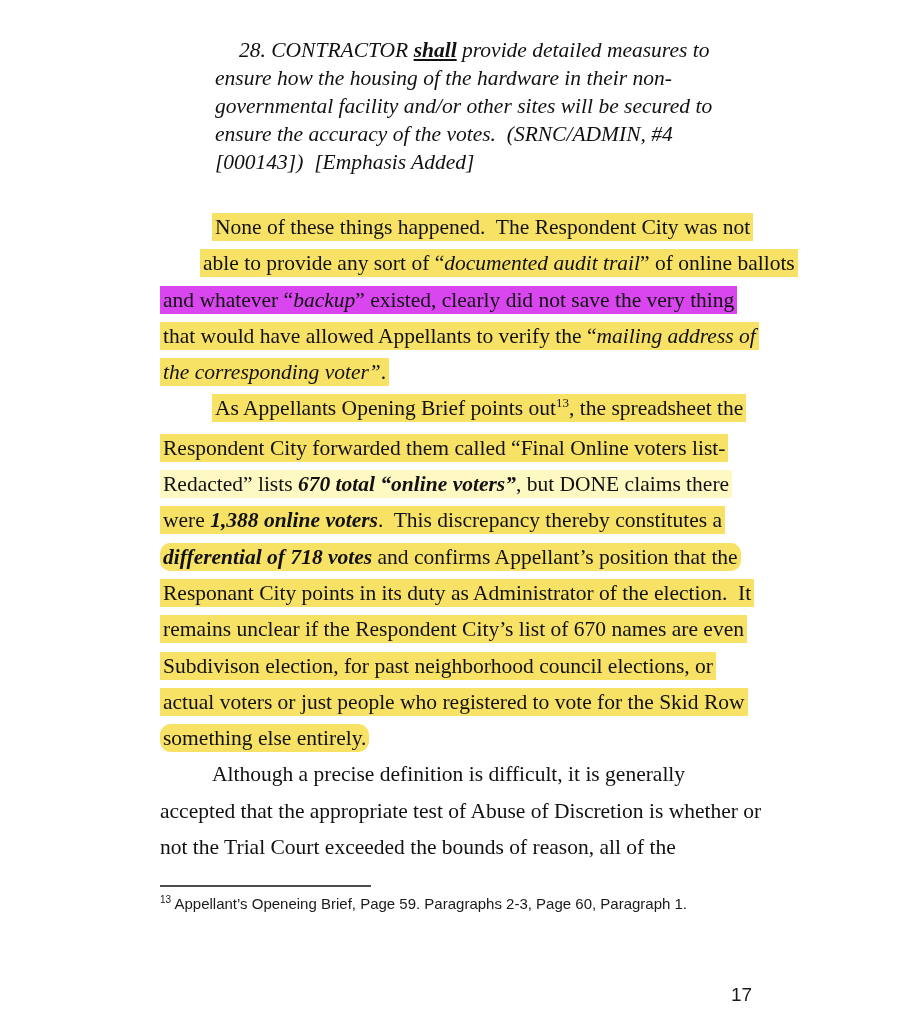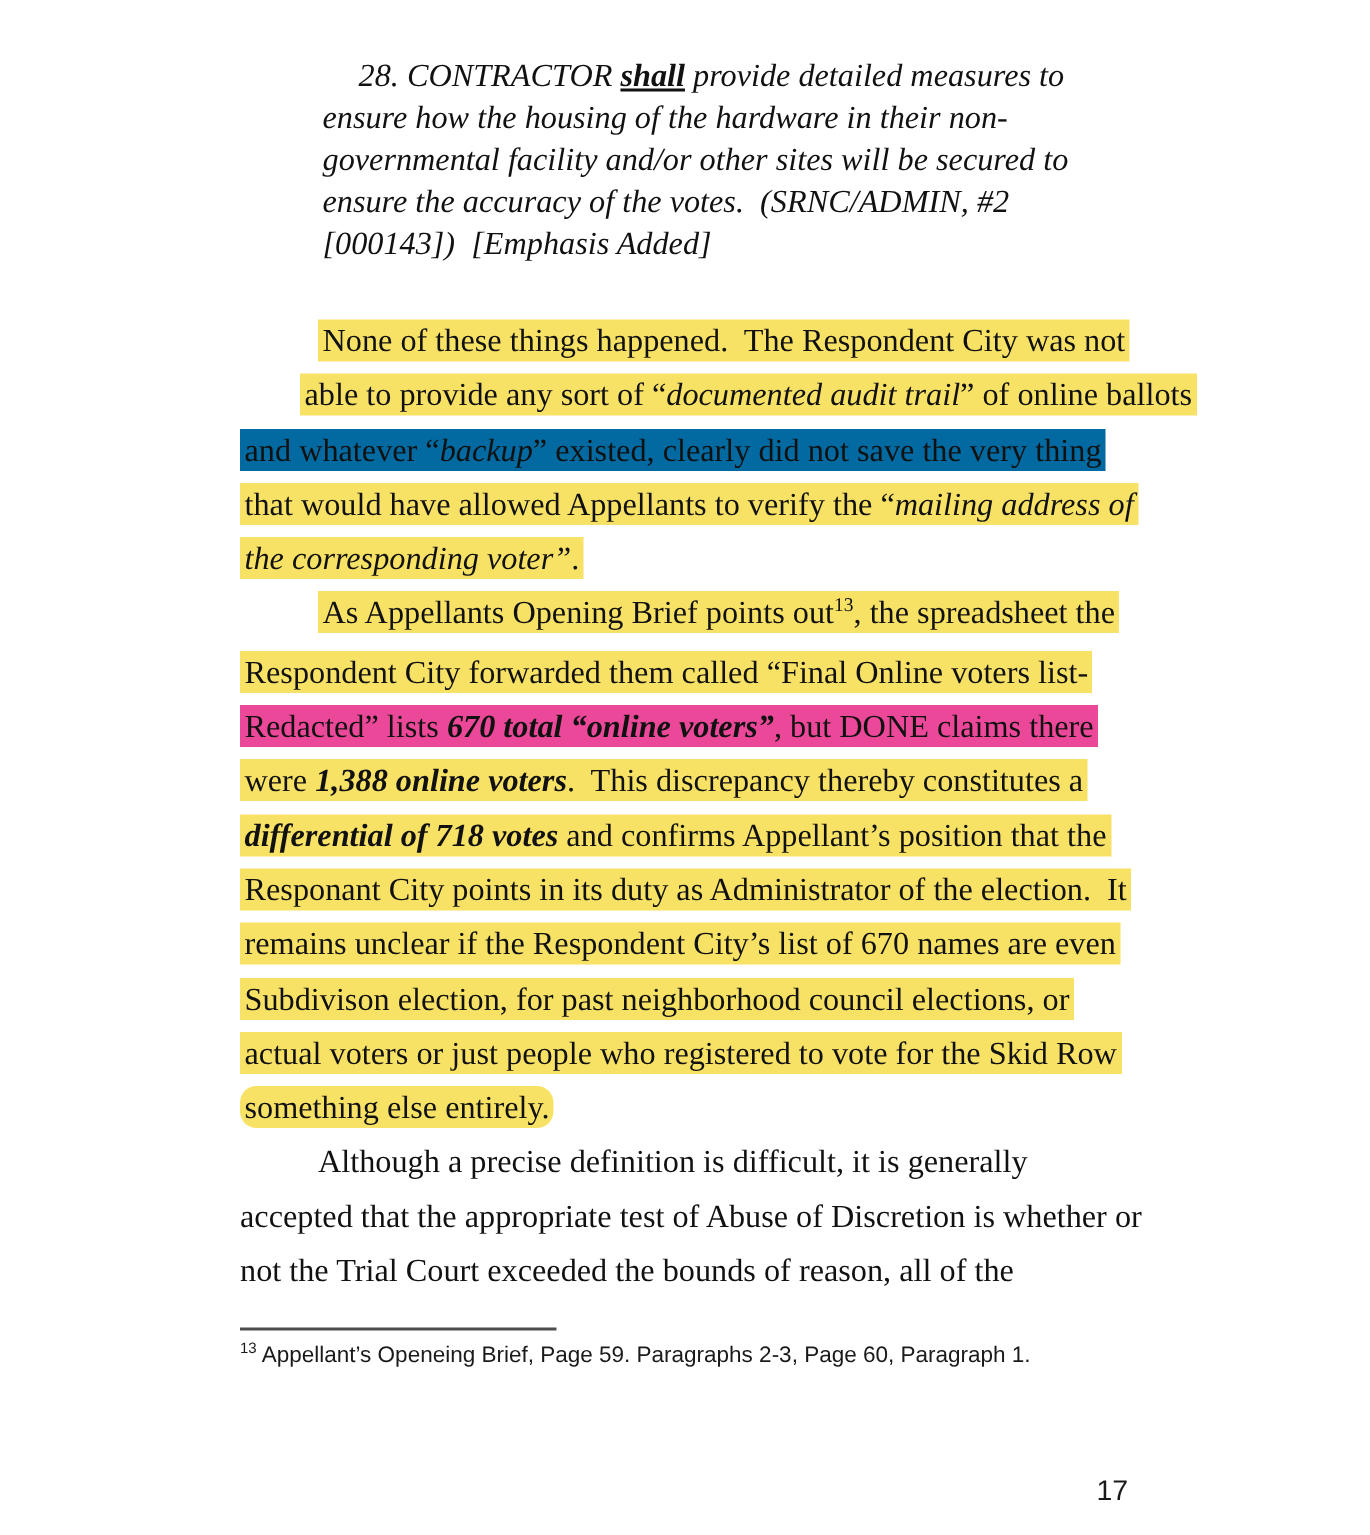--- a/index.html
+++ b/index.html
@@ -64,36 +64,36 @@
   }
 </style>
 </head>
 <body>
 
 <main class="content" id="doc">
     <div class="block block-blockquote">
       <div class="line first"><span class="linetext"><span class="s-plain">28. CONTRACTOR </span><span class="s-bold-underline">shall</span><span class="s-plain"> provide detailed measures to</span></span></div>
       <div class="line"><span class="linetext"><span class="s-plain">ensure how the housing of the hardware in their non-</span></span></div>
       <div class="line"><span class="linetext"><span class="s-plain">governmental facility and/or other sites will be secured to</span></span></div>
-      <div class="line"><span class="linetext"><span class="s-plain">ensure the accuracy of the votes.  (SRNC/ADMIN, #2</span></span></div>
+      <div class="line"><span class="linetext"><span class="s-plain">ensure the accuracy of the votes.  (SRNC/ADMIN, #4</span></span></div>
       <div class="line"><span class="linetext"><span class="s-plain">[000143])  [Emphasis Added]</span></span></div>
     </div>
     <div class="block block-paragraph">
       <div class="line first"><span class="linetext mark" style="background-color: rgb(248, 226, 102);"><span class="s-plain">None of these things happened.  The Respondent City was not</span></span></div>
       <div class="line"><span class="linetext mark" style="background-color: rgb(248, 226, 102); margin-left: 40px;"><span class="s-plain">able to provide any sort of “</span><span class="s-italic">documented audit trail</span><span class="s-plain">” of online ballots</span></span></div>
-      <div class="line"><span class="linetext mark" style="background-color: #0369a1;"><span class="s-plain">and whatever “</span><span class="s-italic">backup</span><span class="s-plain">” existed, clearly did not save the very thing</span></span></div>
+      <div class="line"><span class="linetext mark" style="background-color: #d946ef;"><span class="s-plain">and whatever “</span><span class="s-italic">backup</span><span class="s-plain">” existed, clearly did not save the very thing</span></span></div>
       <div class="line"><span class="linetext mark" style="background-color: rgb(248, 226, 102);"><span class="s-plain">that would have allowed Appellants to verify the “</span><span class="s-italic">mailing address of</span></span></div>
       <div class="line"><span class="linetext mark" style="background-color: rgb(248, 226, 102);"><span class="s-italic">the corresponding voter”</span><span class="s-plain">.</span></span></div>
     </div>
     <div class="block block-paragraph">
       <div class="line first"><span class="linetext mark" style="background-color: rgb(248, 226, 102);"><span class="s-plain">As Appellants Opening Brief points out</span><span class="s-superscript">13</span><span class="s-plain">, the spreadsheet the</span></span></div>
       <div class="line"><span class="linetext mark" style="background-color: rgb(248, 226, 102);"><span class="s-plain">Respondent City forwarded them called “Final Online voters list-</span></span></div>
-      <div class="line"><span class="linetext mark" style="background-color: #ec4899;"><span class="s-plain">Redacted” lists </span><span class="s-bold-italic">670 total “online voters”</span><span class="s-plain">, but DONE claims there</span></span></div>
+      <div class="line"><span class="linetext mark" style="background-color: #fef9c3;"><span class="s-plain">Redacted” lists </span><span class="s-bold-italic">670 total “online voters”</span><span class="s-plain">, but DONE claims there</span></span></div>
       <div class="line"><span class="linetext mark" style="background-color: rgb(248, 226, 102);"><span class="s-plain">were </span><span class="s-bold-italic">1,388 online voters</span><span class="s-plain">.  This discrepancy thereby constitutes a</span></span></div>
-      <div class="line"><span class="linetext mark" style="background-color: rgb(248, 226, 102);"><span class="s-bold-italic">differential of 718 votes</span><span class="s-plain"> and confirms Appellant’s position that the</span></span></div>
+      <div class="line"><span class="linetext mark" style="background-color: rgb(248, 226, 102); border-radius: 10px;"><span class="s-bold-italic">differential of 718 votes</span><span class="s-plain"> and confirms Appellant’s position that the</span></span></div>
       <div class="line"><span class="linetext mark" style="background-color: rgb(248, 226, 102);"><span class="s-plain">Responant City points in its duty as Administrator of the election.  It</span></span></div>
       <div class="line"><span class="linetext mark" style="background-color: rgb(248, 226, 102);"><span class="s-plain">remains unclear if the Respondent City’s list of 670 names are even</span></span></div>
       <div class="line"><span class="linetext mark" style="background-color: rgb(248, 226, 102);"><span class="s-plain">Subdivison election, for past neighborhood council elections, or</span></span></div>
       <div class="line"><span class="linetext mark" style="background-color: rgb(248, 226, 102);"><span class="s-plain">actual voters or just people who registered to vote for the Skid Row</span></span></div>
       <div class="line"><span class="linetext mark" style="background-color: rgb(248, 226, 102); border-radius: 11px;"><span class="s-plain">something else entirely.</span></span></div>
     </div>
     <div class="block block-paragraph">
       <div class="line first"><span class="linetext"><span class="s-plain">Although a precise definition is difficult, it is generally</span></span></div>
       <div class="line"><span class="linetext"><span class="s-plain">accepted that the appropriate test of Abuse of Discretion is whether or</span></span></div>
       <div class="line"><span class="linetext"><span class="s-plain">not the Trial Court exceeded the bounds of reason, all of the</span></span></div>

